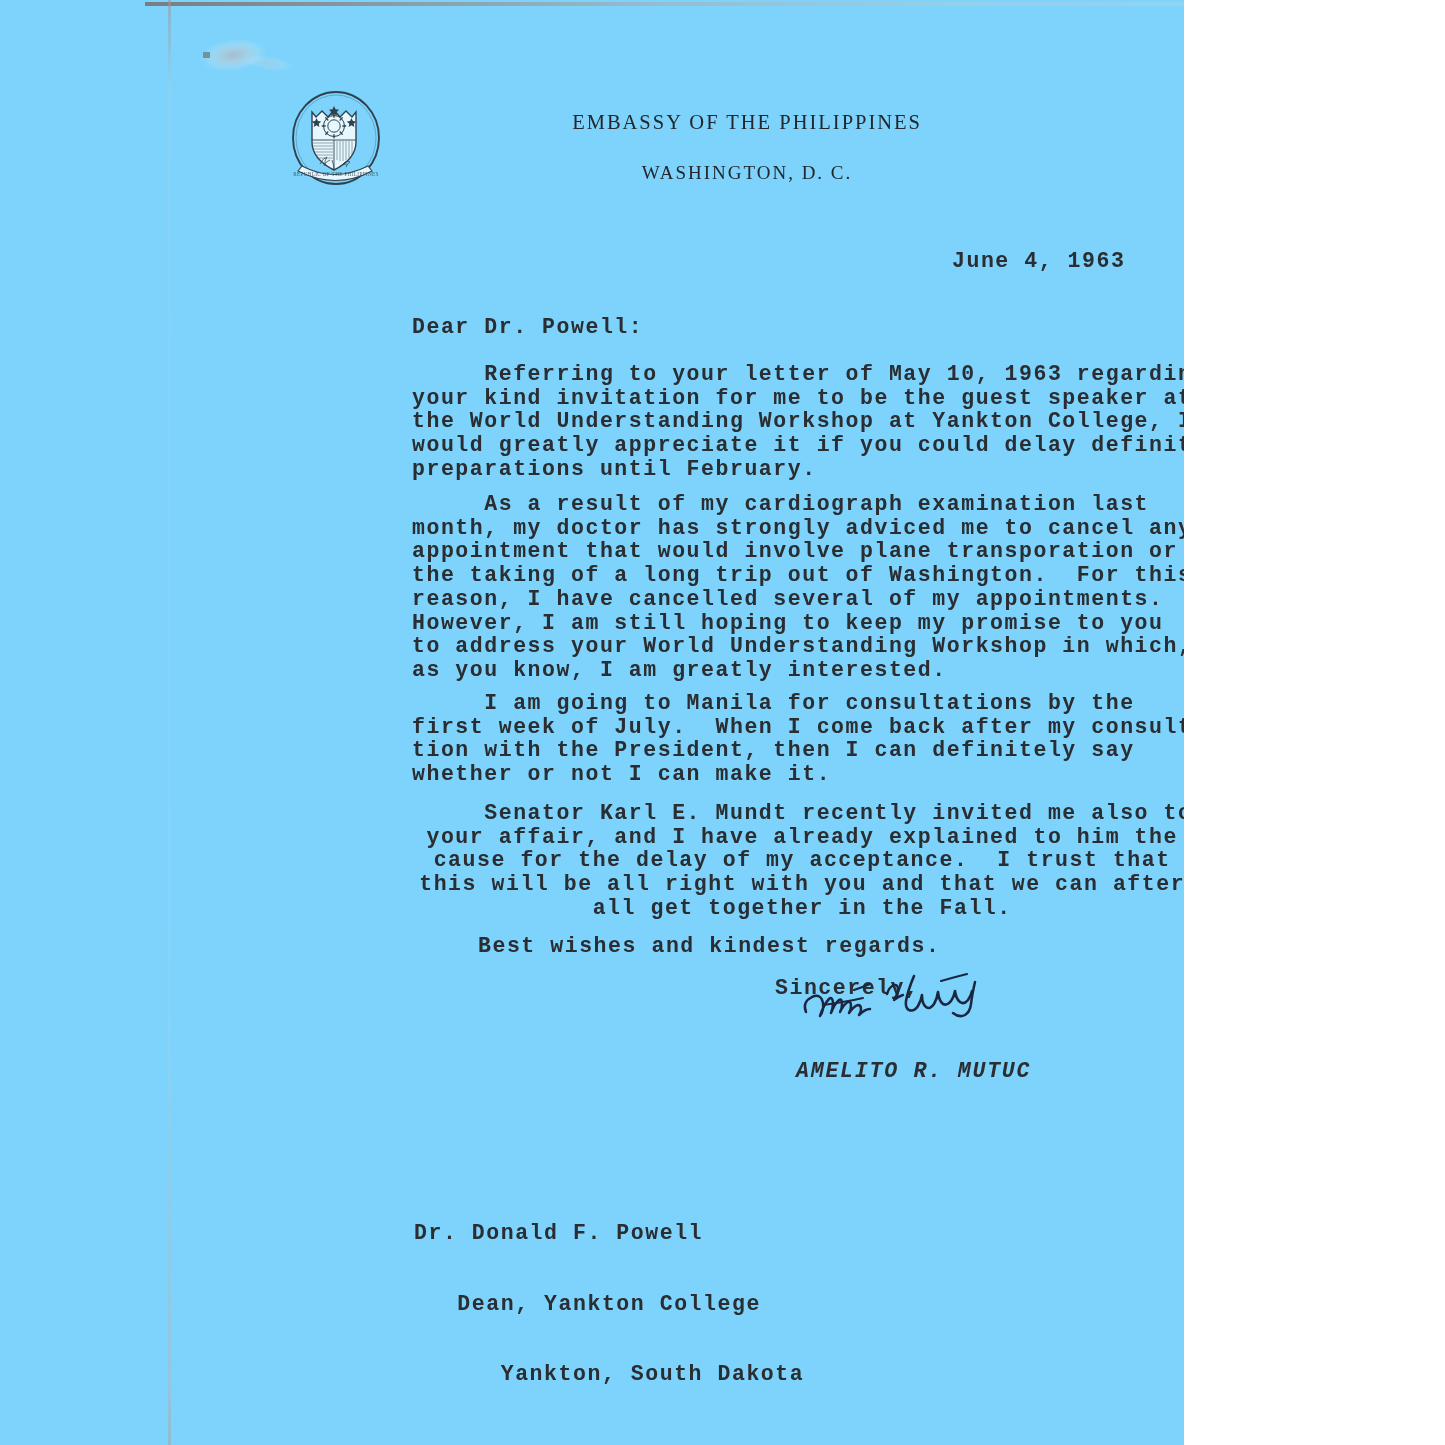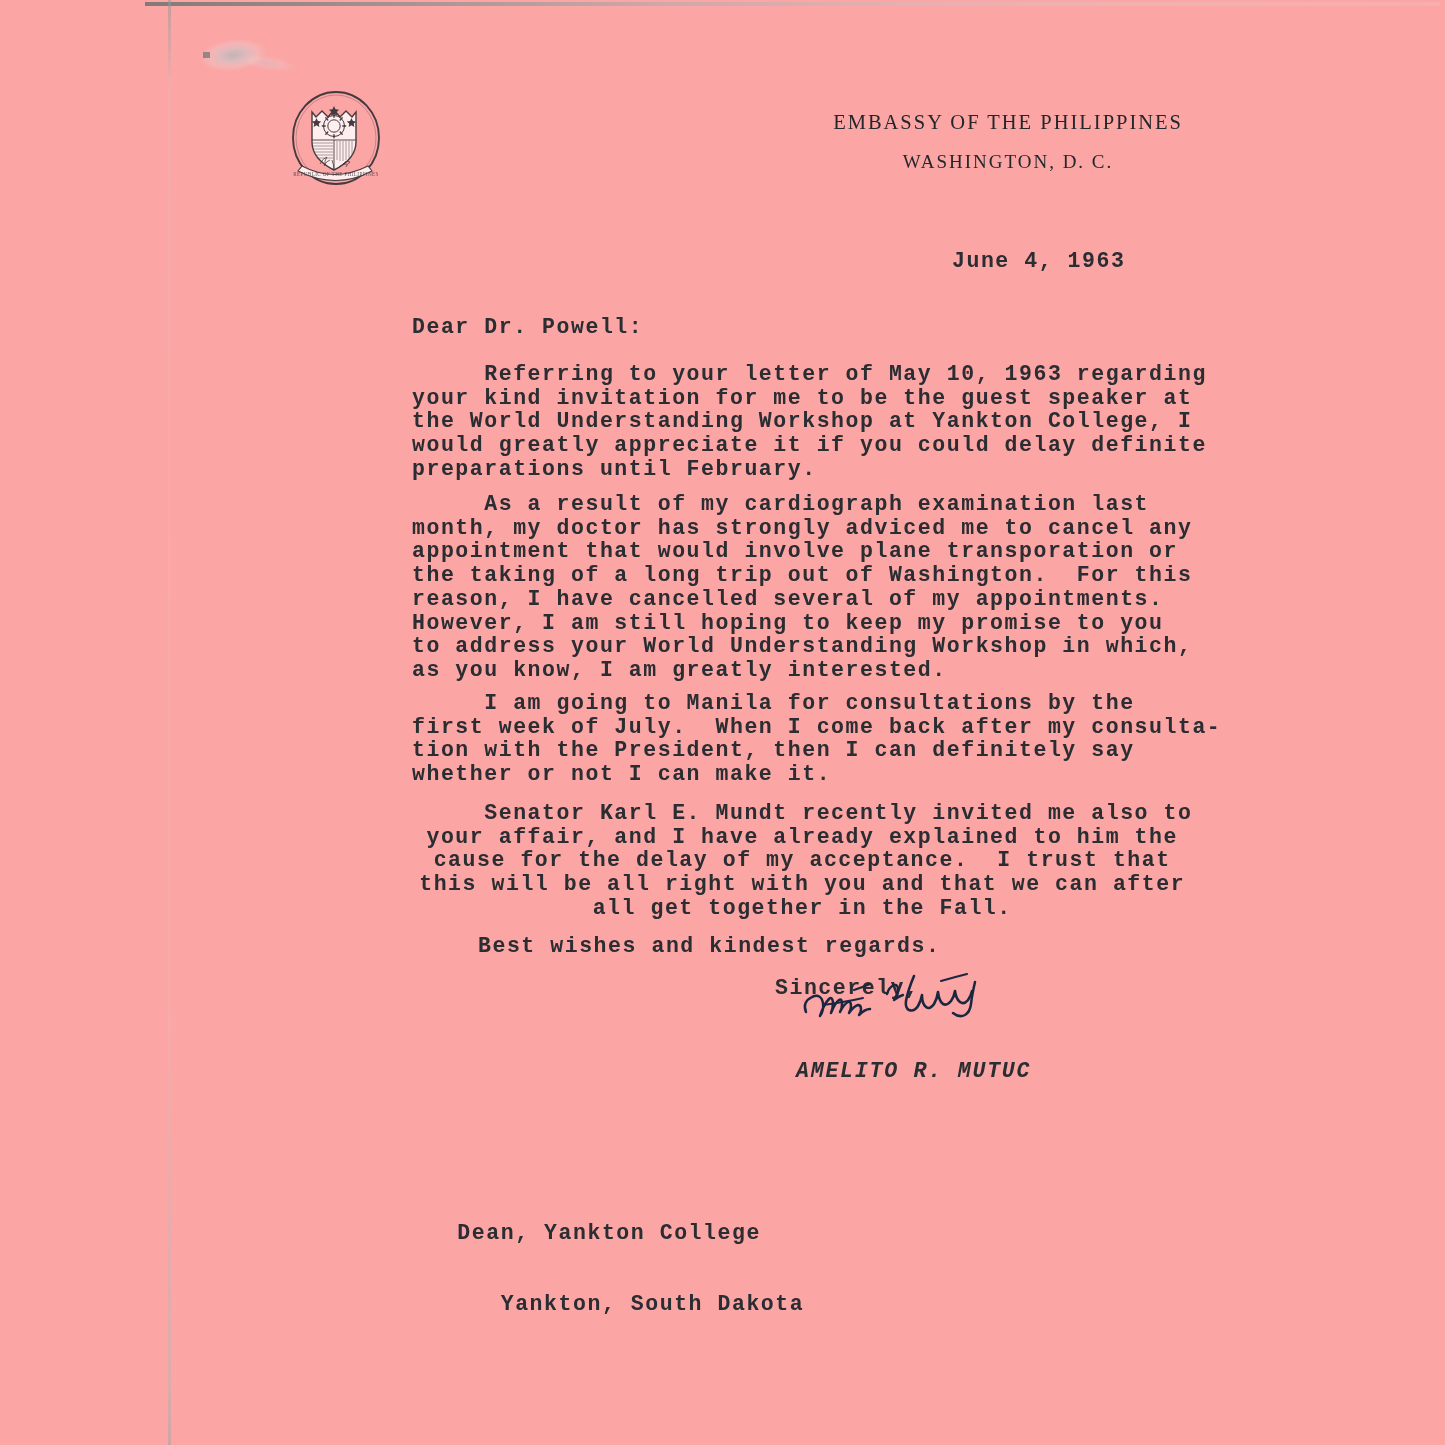--- a/index.html
+++ b/index.html
@@ -3,23 +3,23 @@
 <meta charset="utf-8">
 <title>Letter</title>
 <style>
   html, body {
     margin: 0;
     padding: 0;
     background: #ffffff;
   }
   #page {
     position: relative;
-    width: 1445px;
+    width: 1184px;
     height: 1445px;
-    background: #fca5a5;
+    background: #7dd3fc;
     overflow: hidden;
     font-family: "Liberation Mono", "DejaVu Sans Mono", monospace;
   }
 
   
   #scan-top-edge {
     position: absolute;
     left: 145px;
     top: 2px;
     width: 1295px;
@@ -106,21 +106,21 @@
   .lh-line1 {
     font-size: 20.5px;
     letter-spacing: 2.0px;
     white-space: nowrap;
     line-height: 1.0;
   }
   .lh-line2 {
     font-size: 19px;
     letter-spacing: 2.0px;
     white-space: nowrap;
-    margin-top: 19px;
+    margin-top: 30px;
     line-height: 1.0;
   }
 
   
   .tw {
     font-family: "Liberation Mono", "DejaVu Sans Mono", monospace;
     color: #2a2d31;
     font-size: 21.5px;
     letter-spacing: 1.55px;
     line-height: 23.7px;
@@ -286,17 +286,18 @@
              q0 9 4 12 q4 3 8 -3 q3 -5 4 -12 q1 9 5 12 q4 2 8 -3
              q3 -4 4 -10 q1 8 5 11 q4 3 8 -2 q3 -4 4 -9" stroke-width="2.6"></path>
     <path d="M149 19 q14 -4 26 -7" stroke-width="2.2"></path>
     <path d="M183 20 q-3 13 -4 22 q-1 8 -6 11 q-6 3 -12 -2" stroke-width="2.5"></path>
     <path d="M31 43 q22 -3 40 -7" stroke-width="2.0"></path>
   </svg>
 
   <div id="signature-name" class="tw">AMELITO R. MUTUC</div>
 
   <div id="recipient-block" class="tw">
+    <div>Dr. Donald F. Powell</div>
     <div>   Dean, Yankton College</div>
     <div>      Yankton, South Dakota</div>
   </div>
 
 </div>
 
 </body></html>

